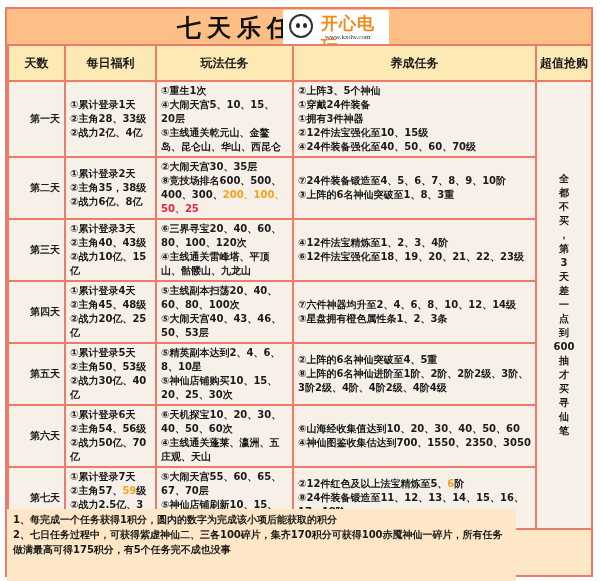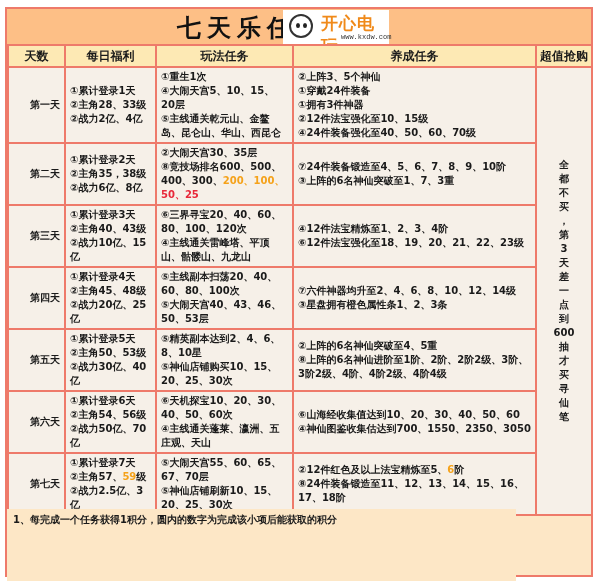--- a/index.html
+++ b/index.html
@@ -12,25 +12,25 @@
   .title-text { position:absolute; left:170px; top:3px; font-size:24px; font-weight:bold;
                 letter-spacing:6px; color:#111; }
   .logo { position:absolute; left:276px; top:1px; width:106px; height:36px; background:#ffffff; }
   .logo-face { position:absolute; left:6px; top:4px; width:24px; height:24px; border-radius:50%;
                background:#ffffff; border:2px solid #333; box-sizing:border-box; }
   .logo-face::after { content:""; position:absolute; left:-4px; top:12px; width:12px; height:12px;
                       border-radius:50%; background:#f08a1a; z-index:-1; }
   .logo-eye1, .logo-eye2 { position:absolute; top:7px; width:4px; height:5px; background:#222; border-radius:50%; }
   .logo-eye1 { left:5px; } .logo-eye2 { left:12px; }
   .logo-text { position:absolute; left:38px; top:2px; font-size:17px; font-weight:bold; color:#f08a1a; letter-spacing:1px; }
-  .logo-url { position:absolute; left:58px; top:23px; font-size:7px; color:#333; font-family:Liberation Mono, monospace; }
+  .logo-url { position:absolute; left:42px; top:23px; font-size:7px; color:#333; font-family:Liberation Serif, serif; }
 
   table.grid { position:absolute; left:0; top:35px; width:584px; border-collapse:collapse; table-layout:fixed; }
   table.grid th, table.grid td { border:2px solid #ee7a6a; box-sizing:border-box; }
-  table.grid th { background:#fde9b4; height:22px; font-size:12px; font-weight:bold; text-align:center; padding:0; }
+  table.grid th { background:#fde9b4; height:36px; font-size:12px; font-weight:bold; text-align:center; padding:0; }
   table.grid td { background:#f6f0e8; vertical-align:middle; padding:2px 4px; font-size:10px;
                   font-weight:bold; line-height:14px; }
   td.day { text-align:right; font-size:13px; font-weight:bold; }
   td.super { text-align:center; font-size:18px; font-weight:bold; line-height:23px; padding:4px 0; }
   td.super span { display:block; }
   .line { display:block; }
   .orange { color:#f5a21a; }
   .red { color:#e8283a;text-align:right; }
 
   .notes { position:absolute; left:0; top:500px; width:509px; height:77px; background:#fde7c6;
@@ -120,21 +120,21 @@
           <span class="line">①累计登录2天</span>
           <span class="line">②主角35，38级</span>
           <span class="line">②战力6亿、8亿</span>
         </td>
         <td>
           <span class="line">②大闹天宫30、35层</span>
           <span class="line"><span>⑧竞技场排名600、500、400、300、</span><span class="orange">200、100、</span><span class="red">50、25</span></span>
         </td>
         <td>
           <span class="line">⑦24件装备锻造至4、5、6、7、8、9、10阶</span>
-          <span class="line">③上阵的6名神仙突破至1、7、3重</span>
+          <span class="line">③上阵的6名神仙突破至1、8、3重</span>
         </td>
       </tr>
 
       <tr style="height:59px">
         <td class="day">第三天</td>
         <td>
           <span class="line">①累计登录3天</span>
           <span class="line">②主角40、43级</span>
           <span class="line">②战力10亿、15亿</span>
         </td>
@@ -213,14 +213,15 @@
         <td>
           <span class="line"><span>②12件红色及以上法宝精炼至5、</span><span class="orange">6</span><span>阶</span></span>
           <span class="line">⑧24件装备锻造至11、12、13、14、15、16、17、18阶</span>
         </td>
       </tr>
     </tbody>
   </table>
 
   <div class="notes">
     <span class="note-line">1、每完成一个任务获得1积分，圆内的数字为完成该小项后能获取的积分</span>
+    <span class="note-line">2、七日任务过程中，可获得紫虚神仙二、三各100碎片，集齐170积分可获得100赤魇神仙一碎片，所有任务做满最高可得175积分，有5个任务完不成也没事</span>
   </div>
 </div>
 
 </body></html>

